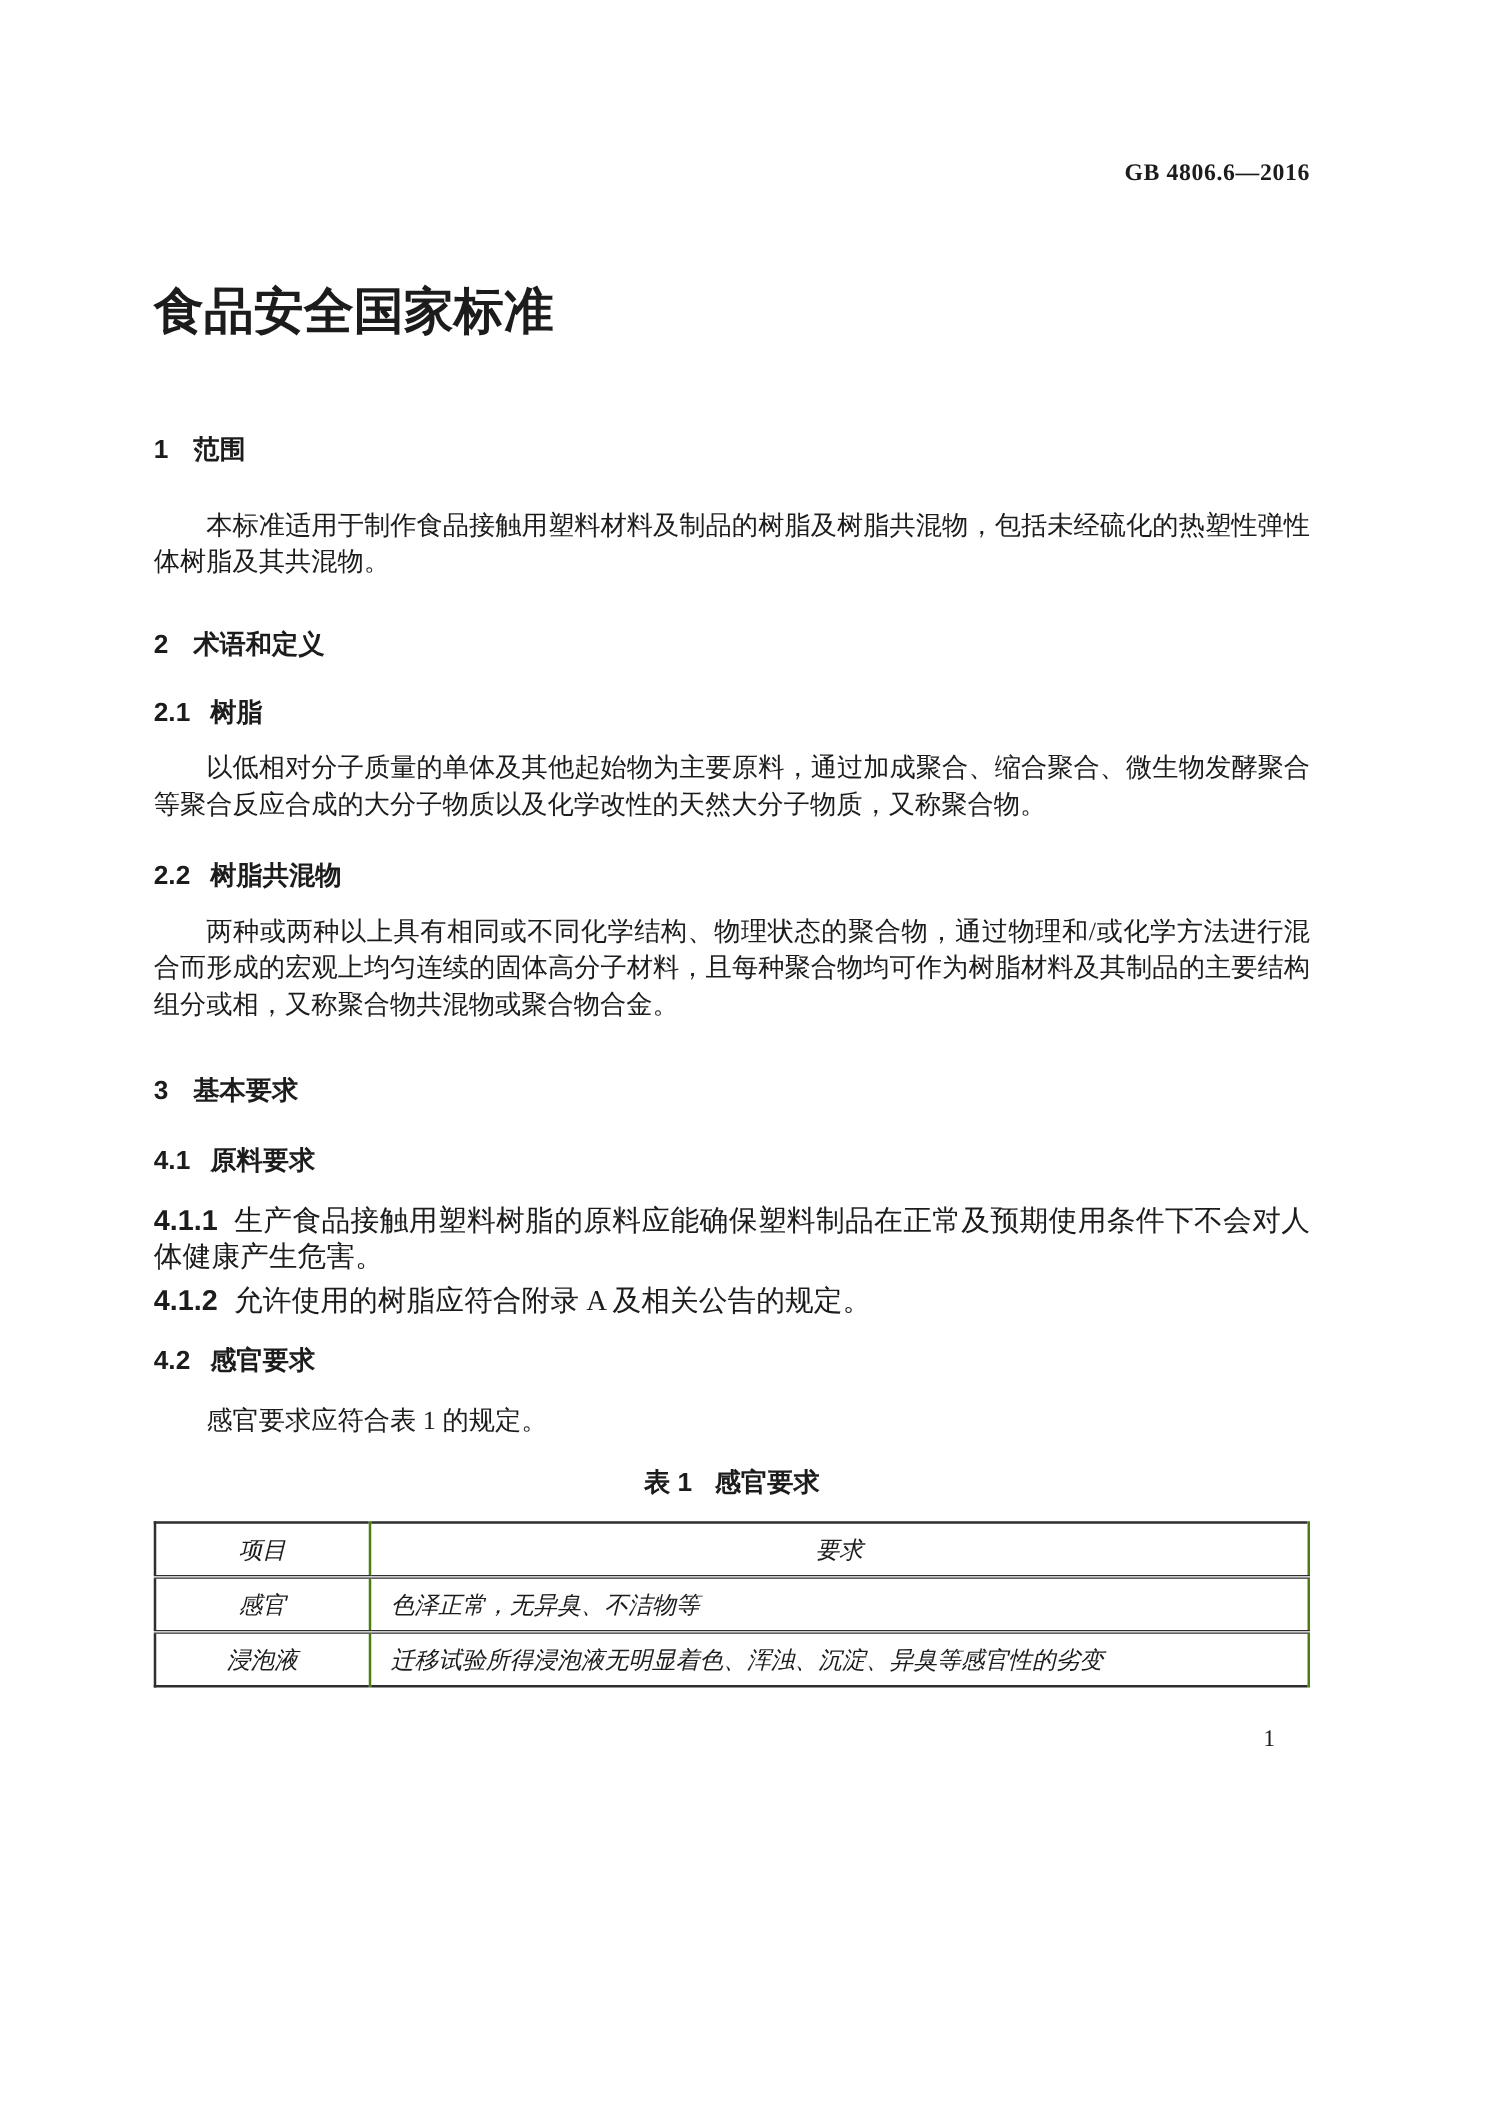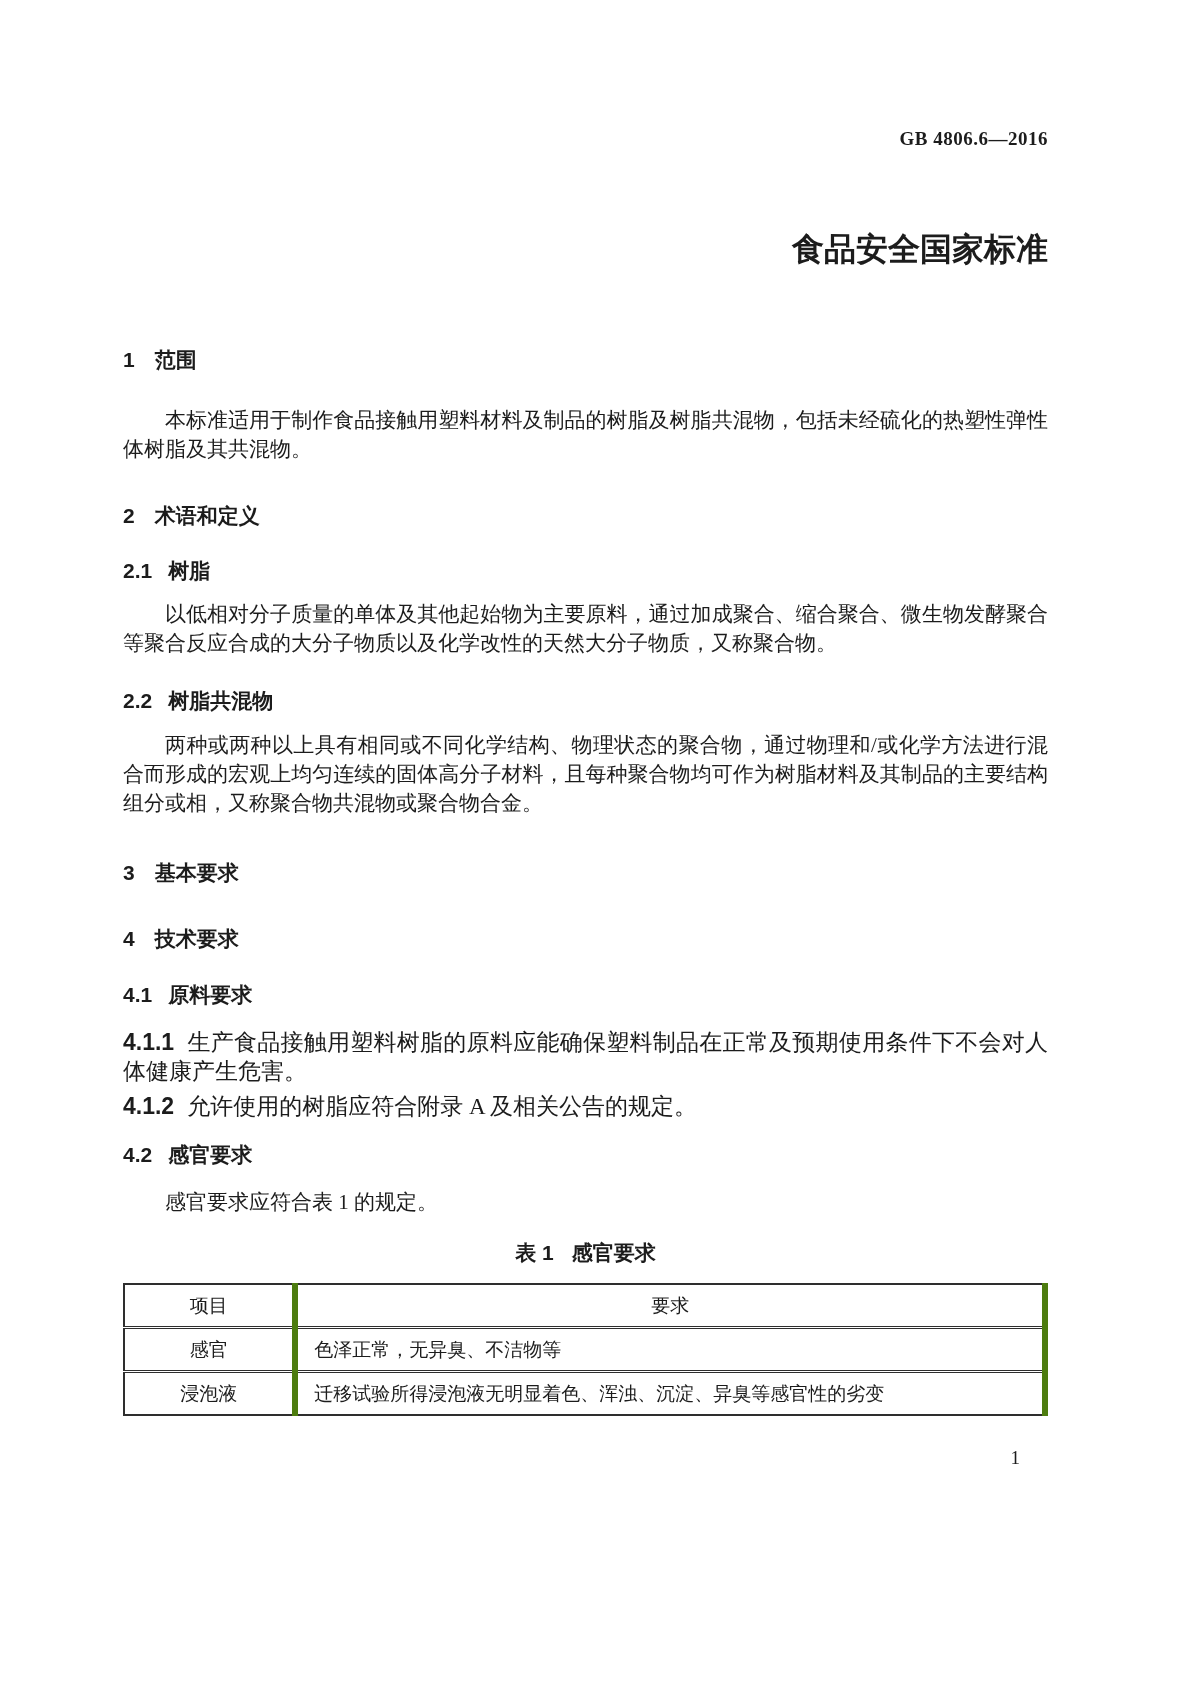--- a/index.html
+++ b/index.html
@@ -22,24 +22,24 @@
   .doc-header {
     text-align: right;
     font-family: "Liberation Serif", "DejaVu Serif", serif;
     font-weight: bold;
     font-size: 19px;
     line-height: 26px;
     letter-spacing: 0.5px;
   }
   .title1 {
     margin: 74px 0 0 0;
-    text-align: right;
-    font-family: "Liberation Sans", "DejaVu Sans", sans-serif;
-    font-weight: bold;
-    font-size: 32px;
+    text-align: left;
+    font-family: "Liberation Sans", "DejaVu Sans", sans-serif;
+    font-weight: bold;
+    font-size: 40px;
     line-height: 46px;
   }
   .title2 {
     margin: 10px 0 0 0;
     text-align: center;
     font-family: "Liberation Sans", "DejaVu Sans", sans-serif;
     font-weight: bold;
     font-size: 32px;
     line-height: 46px;
   }
@@ -96,24 +96,25 @@
   .tbl-caption .cap-label { display: inline-block; margin-right: 18px; }
   table.req-table {
     margin-top: 16px;
     width: 100%;
     border-collapse: collapse;
     border: 2px solid #2e2e2e;
     font-size: 19px;
   }
   table.req-table th, table.req-table td {
     border-left: 1px solid #2e2e2e;
-    border-right: 6px solid #4d7c0f;
+    border-right: 2px solid #4d7c0f;
     font-weight: normal;
     height: 37px;
     padding: 2px 10px;
+    font-style: italic;
   }
   table.req-table thead th {
     text-align: center;
     border-bottom: 3px double #2e2e2e;
   }
   table.req-table tbody tr.sep td { border-bottom: 3px double #2e2e2e; }
   table.req-table td.col-item { text-align: center; width: 18.6%; }
   table.req-table td.col-req  { text-align: left; padding-left: 16px; }
   table.req-table th.col-item { width: 18.6%; }
   .page-num {
@@ -149,23 +150,20 @@
 
   <div class="sec-head sub m-s22">
     <span class="sec-num">2.2</span><span>树脂共混物</span>
   </div>
   <p class="para m-p22">两种或两种以上具有相同或不同化学结构、物理状态的聚合物，通过物理和/或化学方法进行混合而形成的宏观上均匀连续的固体高分子材料，且每种聚合物均可作为树脂材料及其制品的主要结构组分或相，又称聚合物共混物或聚合物合金。</p>
 
   <div class="sec-head m-s3">
     <span class="sec-num">3</span><span>基本要求</span>
   </div>
 
-  <div class="sec-head m-s4">
-    <span class="sec-num">4</span><span>技术要求</span>
-  </div>
 
   <div class="sec-head sub m-s41">
     <span class="sec-num">4.1</span><span>原料要求</span>
   </div>
 
   <p class="clause m-c411">
     <span class="clause-num">4.1.1</span><span>生产食品接触用塑料树脂的原料应能确保塑料制品在正常及预期使用条件下不会对人体健康产生危害。</span>
   </p>
   <p class="clause m-c412">
     <span class="clause-num">4.1.2</span><span>允许使用的树脂应符合附录 A 及相关公告的规定。</span>

